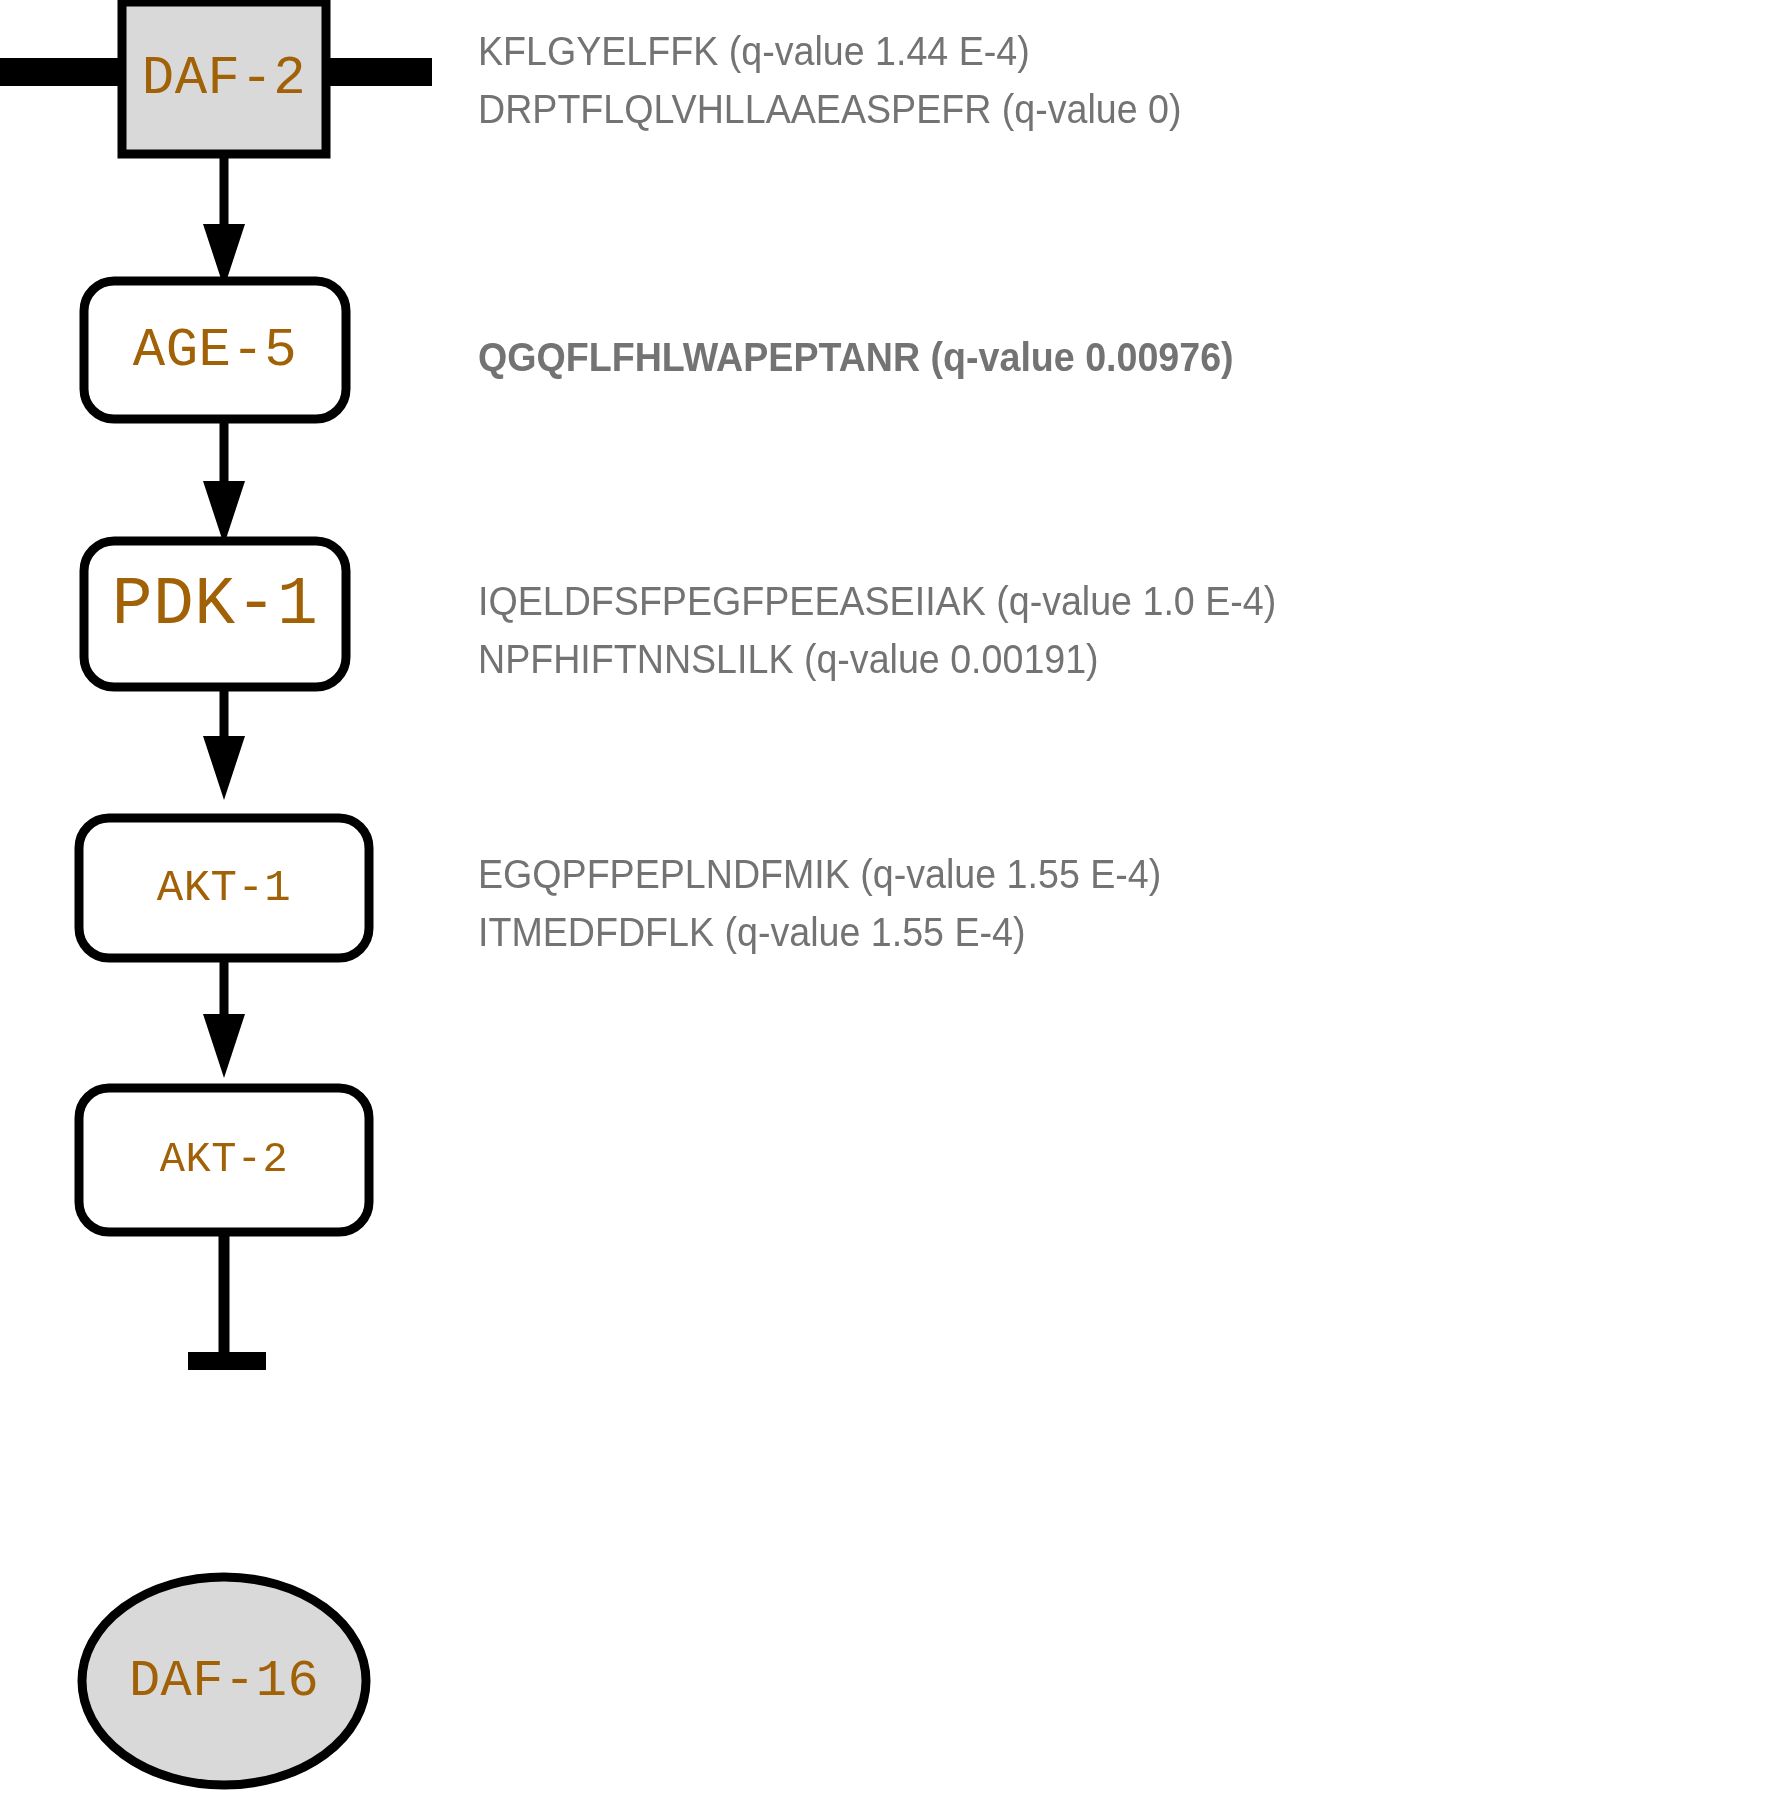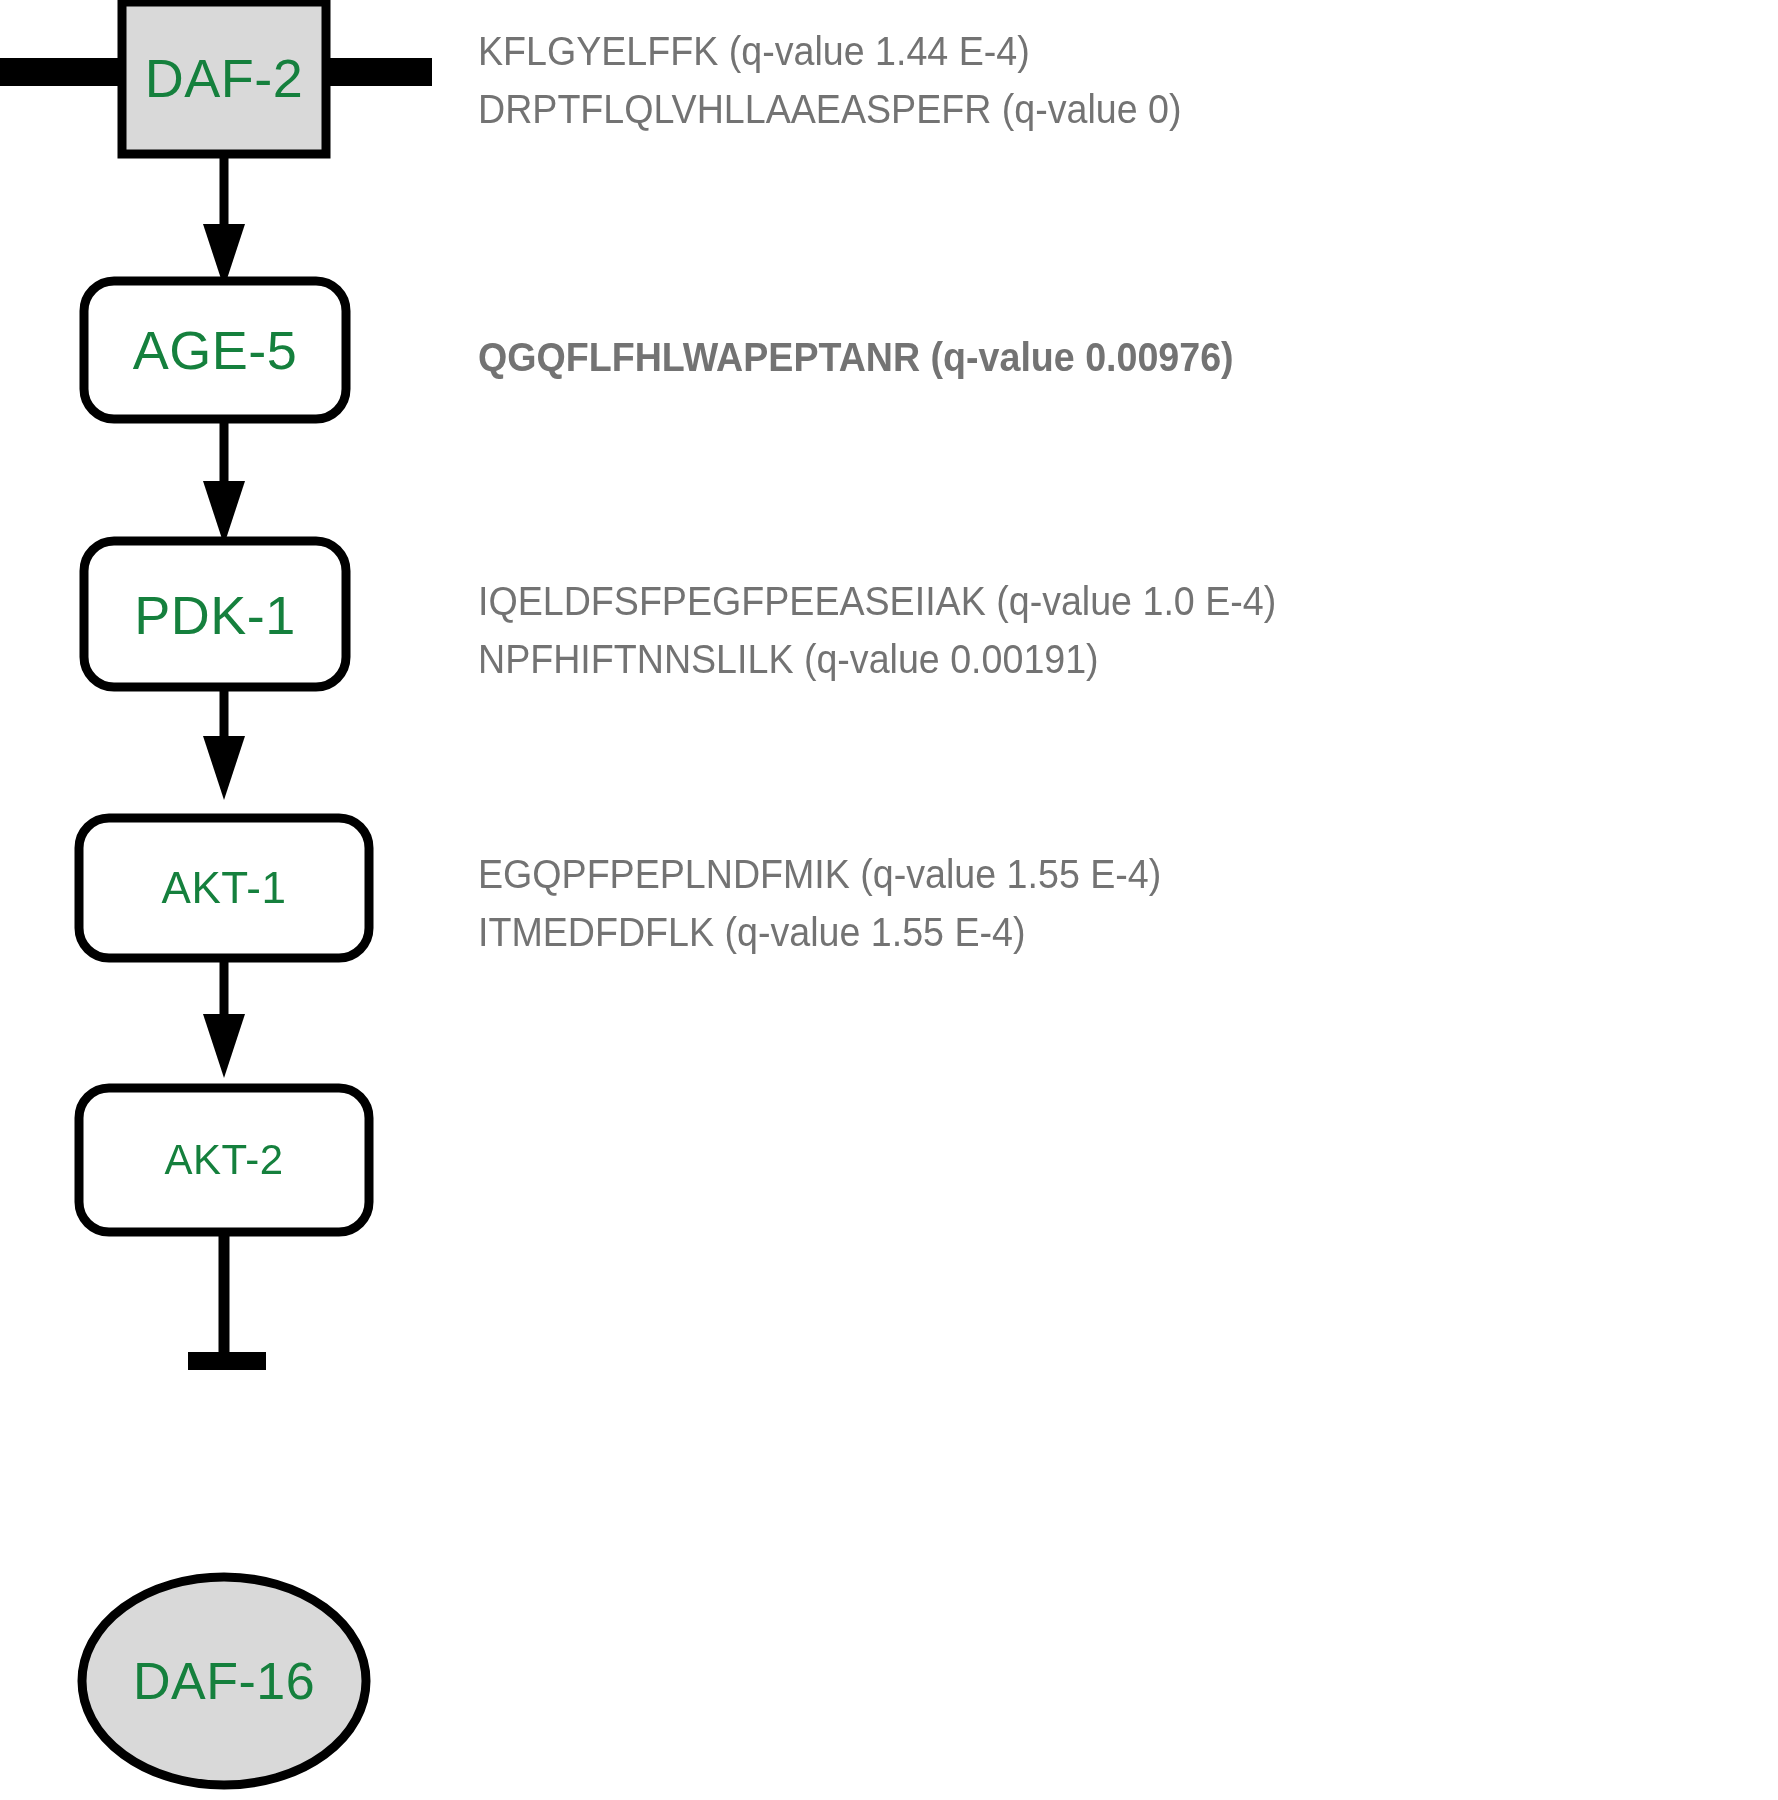--- a/index.html
+++ b/index.html
@@ -28,24 +28,24 @@
     width: 1778px;
     height: 1800px;
     pointer-events: none;
   }
 
   .node-label {
     position: absolute;
     display: flex;
     align-items: center;
     justify-content: center;
-    font-family: Liberation Sans, sans-serif;
+    font-family: Liberation Mono, monospace;
     font-weight: 400;
     letter-spacing: 0.5px;
-    color: #15803d;
+    color: #a16207;
     white-space: nowrap;
   }
 
   
   .ann-group {
     position: absolute;
     left: 478px;
     font-family: "Liberation Sans", sans-serif;
     color: #737373;
   }
@@ -92,21 +92,21 @@
     <line x1="224" y1="1232" x2="224" y2="1362" stroke="#000000" stroke-width="11"></line>
     <rect x="188" y="1352" width="78" height="18" fill="#000000"></rect>
 
     <ellipse cx="224" cy="1681" rx="142" ry="104" fill="#d9d9d9" stroke="#000000" stroke-width="9"></ellipse>
   </svg>
 
   <div class="node-label" style="left:122px; top:2px; width:204px; height:152px; font-size:54px;">DAF-2</div>
 
   <div class="node-label" style="left:84px; top:281px; width:262px; height:138px; font-size:54px;">AGE-5</div>
 
-  <div class="node-label" style="left:84px; top:542px; width:262px; height:146px; font-size:54px;">PDK-1</div>
+  <div class="node-label" style="left:84px; top:531px; width:262px; height:146px; font-size:68px;">PDK-1</div>
 
   <div class="node-label" style="left:79px; top:818px; width:290px; height:140px; font-size:44px;">AKT-1</div>
 
   <div class="node-label" style="left:79px; top:1088px; width:290px; height:144px; font-size:42px;">AKT-2</div>
 
   <div class="node-label" style="left:82px; top:1577px; width:284px; height:208px; font-size:52px;">DAF-16</div>
 
   <div class="ann-group" style="top:22px;">
     <div class="ann-line">KFLGYELFFK (q-value 1.44 E-4)</div>
     <div class="ann-line">DRPTFLQLVHLLAAEASPEFR (q-value 0)</div>

